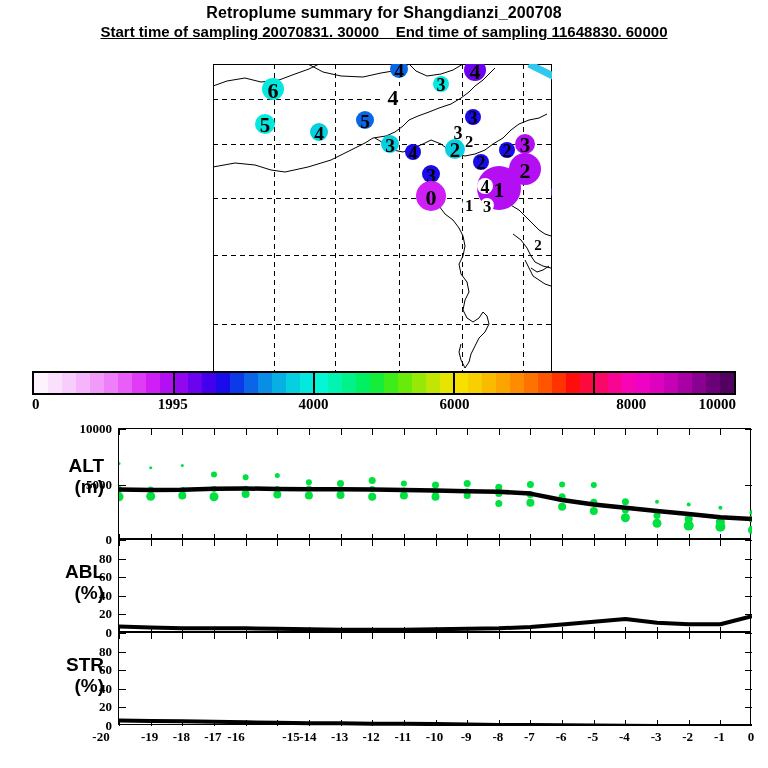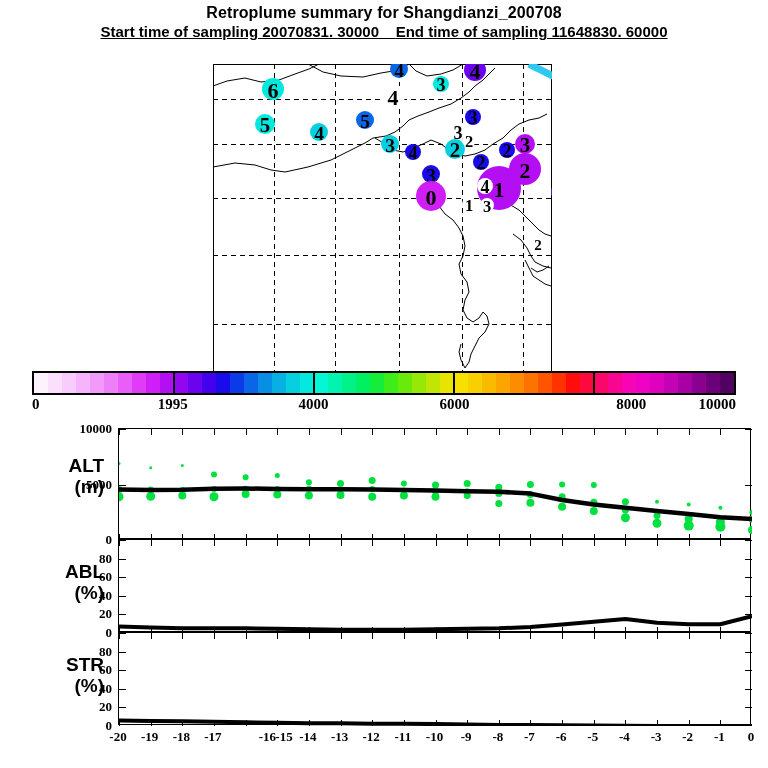--- a/index.html
+++ b/index.html
@@ -491,26 +491,26 @@
   </div>
   <div id="str-yticks">
       <div class="ytick" style="left: 52px; top: 718px;">0</div>
       <div class="ytick" style="left: 52px; top: 699.4px;">20</div>
       <div class="ytick" style="left: 52px; top: 680.8px;">40</div>
       <div class="ytick" style="left: 52px; top: 662.2px;">60</div>
       <div class="ytick" style="left: 52px; top: 643.6px;">80</div>
     </div>
 
   <div id="x-ticks">
-      <div class="xtick" style="left: 101px;">-20</div>
+      <div class="xtick" style="left: 84px;">-20</div>
       <div class="xtick" style="left: 132.65px;">-19</div>
       <div class="xtick" style="left: 164.3px;">-18</div>
       <div class="xtick" style="left: 195.95px;">-17</div>
-      <div class="xtick" style="left: 242px; text-align: right;">-16</div>
-      <div class="xtick" style="left: 267px;">-15</div>
+      <div class="xtick" style="left: 219px;">-16</div>
+      <div class="xtick" style="left: 274px;">-15</div>
       <div class="xtick" style="left: 290.9px;">-14</div>
       <div class="xtick" style="left: 322.55px;">-13</div>
       <div class="xtick" style="left: 354.2px;">-12</div>
       <div class="xtick" style="left: 385.85px;">-11</div>
       <div class="xtick" style="left: 417.5px;">-10</div>
       <div class="xtick" style="left: 449.15px;">-9</div>
       <div class="xtick" style="left: 480.8px;">-8</div>
       <div class="xtick" style="left: 512.45px;">-7</div>
       <div class="xtick" style="left: 544.1px;">-6</div>
       <div class="xtick" style="left: 575.75px;">-5</div>

